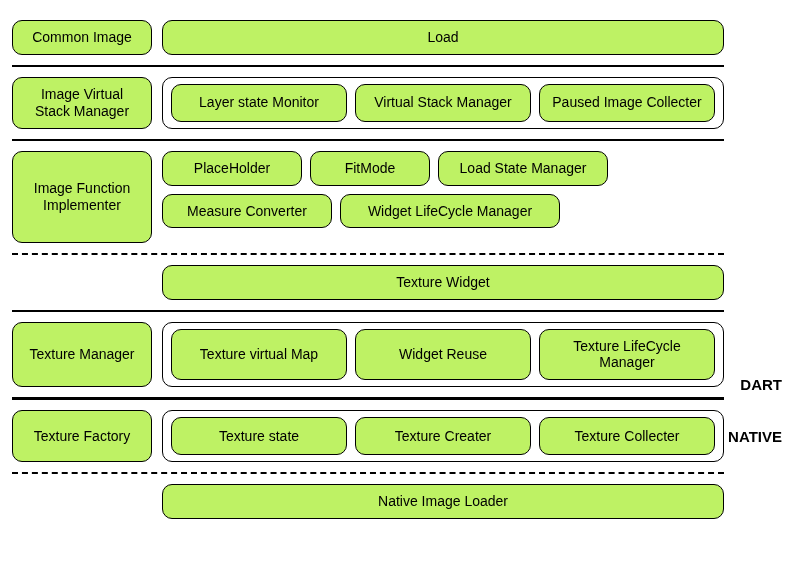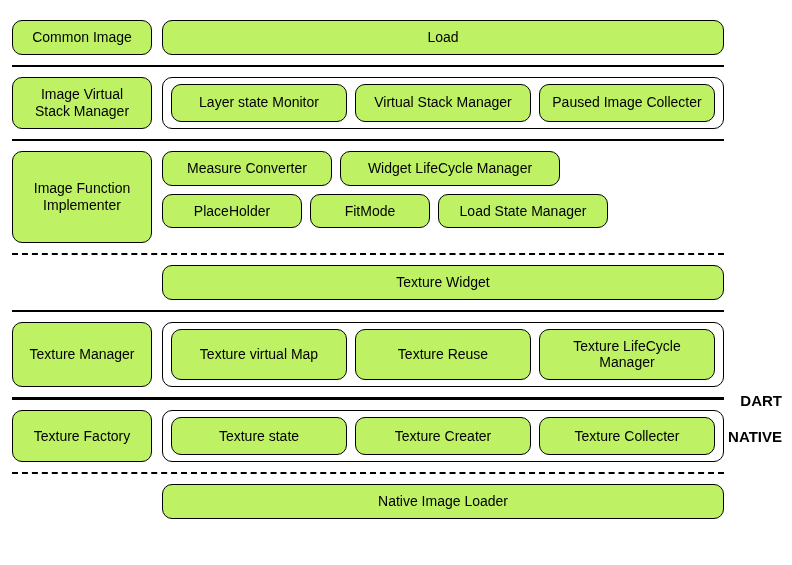--- a/index.html
+++ b/index.html
@@ -118,54 +118,54 @@
     </div>
   </div>
   <hr class="sep-solid">
 
   <div class="row">
     <div class="left-slot">
       <div class="box fill" style="min-height:92px">Image Function Implementer</div>
     </div>
     <div class="stack-rows">
       <div class="inner-row">
-        <div class="box" style="min-width:170px">Measure Converter</div>
-        <div class="box" style="min-width:220px">Widget LifeCycle Manager</div>
-      </div>
-      <div class="inner-row">
         <div class="box" style="min-width:140px">PlaceHolder</div>
         <div class="box" style="min-width:120px">FitMode</div>
         <div class="box" style="min-width:170px">Load State Manager</div>
+      </div>
+      <div class="inner-row">
+        <div class="box" style="min-width:170px">Measure Converter</div>
+        <div class="box" style="min-width:220px">Widget LifeCycle Manager</div>
       </div>
     </div>
   </div>
   <hr class="sep-dashed">
 
   <div class="row">
     <div class="left-slot"></div>
     <div class="right-slot">
       <div class="box fill">Texture Widget</div>
     </div>
   </div>
   <hr class="sep-solid">
 
   <div class="row">
     <div class="left-slot">
       <div class="box fill">Texture Manager</div>
     </div>
     <div class="right-slot">
       <div class="container-box">
         <div class="box">Texture virtual Map</div>
-        <div class="box">Texture Reuse</div>
+        <div class="box">Widget Reuse</div>
         <div class="box">Texture LifeCycle Manager</div>
       </div>
     </div>
   </div>
 
-  <span class="side-label" style="top:380px">DART</span>
+  <span class="side-label" style="top:364px">DART</span>
   <hr class="sep-thick">
   <span class="side-label" style="top:416px">NATIVE</span>
 
   <div class="row">
     <div class="left-slot">
       <div class="box fill">Texture Factory</div>
     </div>
     <div class="right-slot">
       <div class="container-box">
         <div class="box">Texture state</div>

